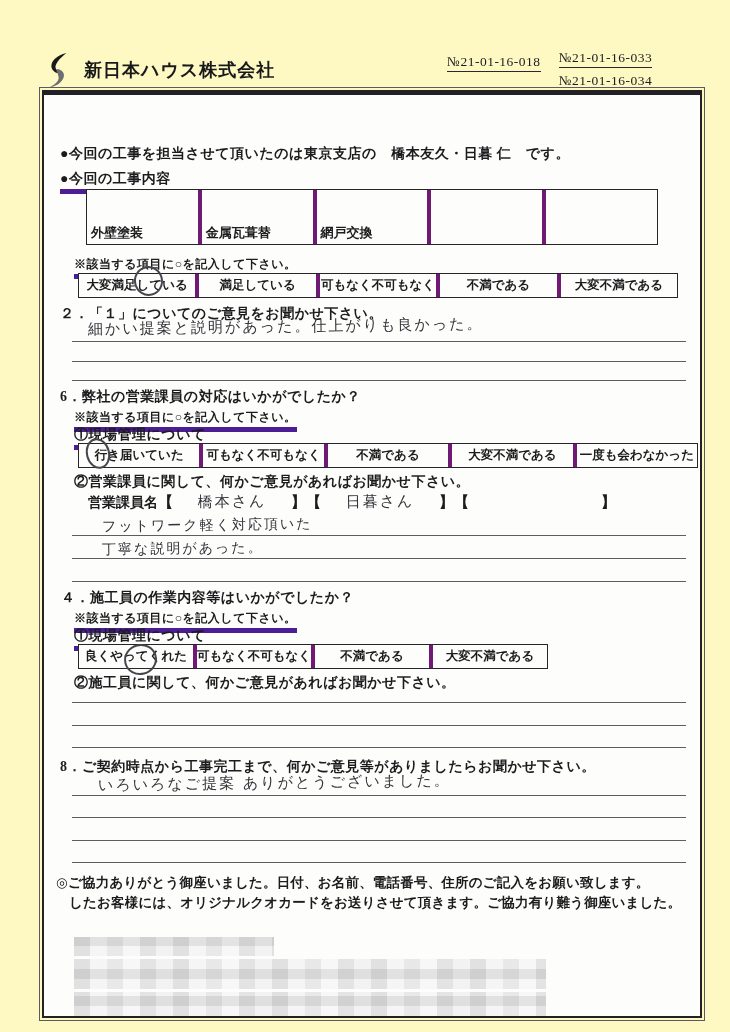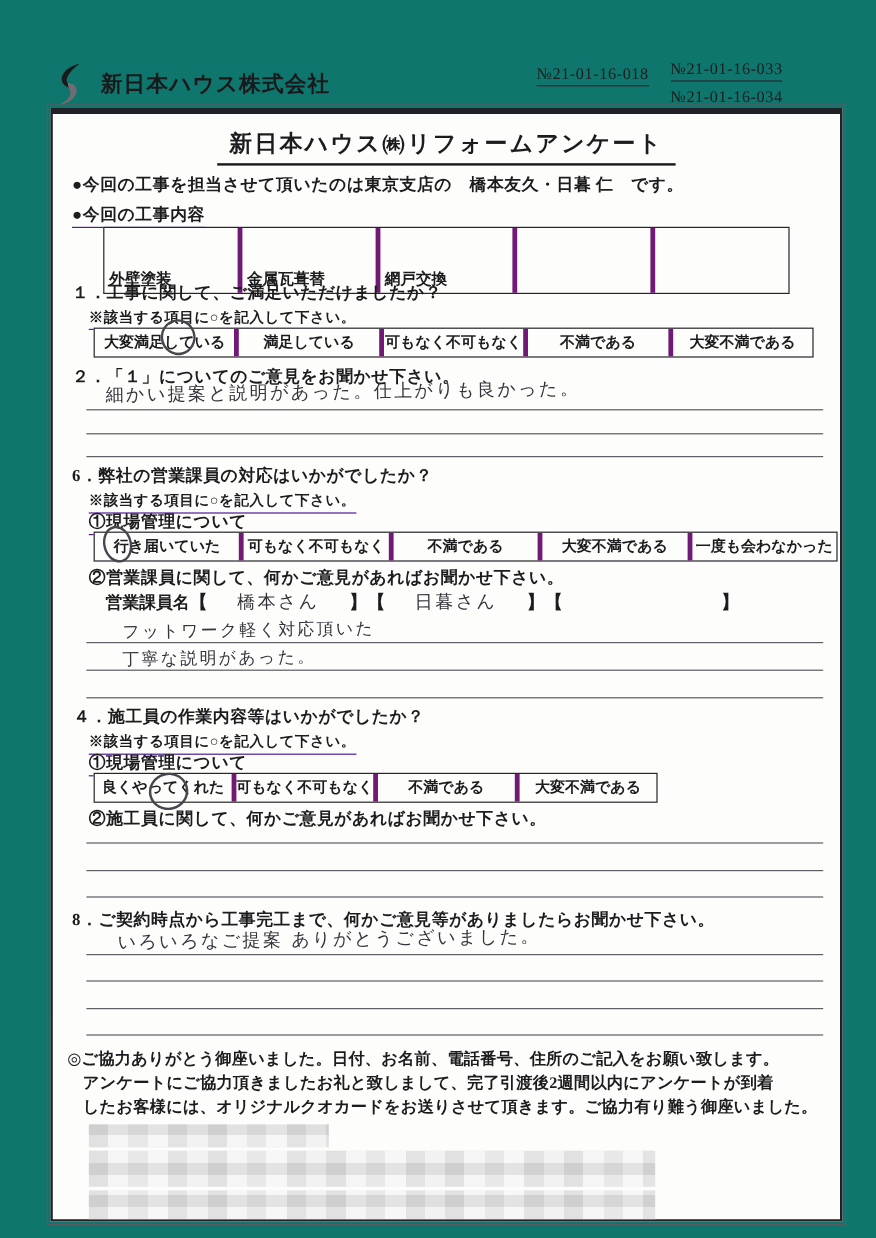--- a/index.html
+++ b/index.html
@@ -1,19 +1,19 @@
 <!DOCTYPE html>
 <html><head>
 <meta charset="utf-8">
 <style>
   * { margin:0; padding:0; box-sizing:border-box; }
   html,body { background:#ffffff; }
   .page {
     position:relative; width:730px; height:1032px;
-    background:#0f766e;
+    background:#fef9c3;
     font-family:"Liberation Serif","DejaVu Serif",serif;
     color:#1c1c1e; overflow:hidden;
   }
   
   .brand { position:absolute; left:42px; top:52px; display:flex; align-items:center; gap:6px; }
   .brand .logo { width:36px; height:36px; }
   .brand .cname {
     font-family:"Liberation Sans","DejaVu Sans",sans-serif;
     font-weight:bold; font-size:18px; letter-spacing:1px; color:#19191b;
   }
@@ -30,21 +30,21 @@
     outline:1px solid #5a5a60; outline-offset:2px;
   }
   .abs { position:absolute; }
   .title-wrap { top:12px; left:0; width:100%; text-align:center; }
   .ftitle {
     display:inline-block; font-size:19px; font-weight:bold; letter-spacing:2px;
     border-bottom:2px solid #19191b; padding:0 10px 3px 10px;
   }
   .b14 { font-size:14px; font-weight:bold; letter-spacing:0.5px; white-space:nowrap; }
   .note { font-size:12px; font-weight:bold; letter-spacing:0.5px; white-space:nowrap; }
-  .ul { border-bottom:1px solid #4c1d95; padding-bottom:1px; }
+  .ul { border-bottom:5px solid #4c1d95; padding-bottom:1px; }
   
   .tbl { display:flex; border:1.5px solid #26262a; background:#fdfdfb; }
   .tbl .cell {
     flex:1; display:flex; align-items:center; justify-content:center;
     border-left:4px solid #701a75; font-size:12.5px; font-weight:bold;
     white-space:nowrap; overflow:hidden; padding:0 2px;
   }
   .tbl .cell:first-child { border-left:none; }
   .worktbl .cell { align-items:flex-end; justify-content:flex-start; padding:0 4px 2px 4px; font-size:13px; }
   
@@ -97,37 +97,33 @@
   <div class="docnums">
     <span class="num n1">№21-01-16-018</span>
     <span class="numcol">
       <span class="num">№21-01-16-033</span>
       <span class="num">№21-01-16-034</span>
     </span>
   </div>
 
   <div class="box">
 
-    <div class="abs title-wrap">
-      <span class="ftitle">新日本ハウス㈱リフォームアンケート</span>
-    </div>
 
     <div class="abs b14" style="left:16px; top:50px;">●今回の工事を担当させて頂いたのは東京支店の　橋本友久・日暮 仁　です。</div>
 
     <div class="abs b14 ul" style="left:16px; top:75px;">●今回の工事内容</div>
 
     <div class="abs tbl worktbl" style="left:42px; top:94px; width:572px; height:56px;">
       <div class="cell">外壁塗装</div>
       <div class="cell">金属瓦葺替</div>
       <div class="cell">網戸交換</div>
       <div class="cell"></div>
       <div class="cell"></div>
     </div>
 
-    <div class="abs b14" style="left:16px; top:140px;">１．工事に関して、ご満足いただけましたか？</div>
     <div class="abs note ul" style="left:30px; top:161px;">※該当する項目に○を記入して下さい。</div>
     <div class="abs tbl" style="left:34px; top:178px; width:600px; height:25px;">
       <div class="cell">大変満足している</div>
       <div class="cell">満足している</div>
       <div class="cell">可もなく不可もなく</div>
       <div class="cell">不満である</div>
       <div class="cell">大変不満である</div>
     </div>
     <div class="circle" style="left:90px; top:171px; width:29px; height:30px;"></div>
 
@@ -186,21 +182,20 @@
 
     <div class="abs b14" style="left:16px; top:663px;">8．ご契約時点から工事完工まで、何かご意見等がありましたらお聞かせ下さい。</div>
     <div class="abs hand" style="left:54px; top:681px;">いろいろなご提案 ありがとうございました。</div>
     <div class="abs rule" style="top:700px;"></div>
     <div class="abs rule" style="top:722px;"></div>
     <div class="abs rule" style="top:745px;"></div>
     <div class="abs rule" style="top:767px;"></div>
 
     <div class="abs footer">
       <div>◎ご協力ありがとう御座いました。日付、お名前、電話番号、住所のご記入をお願い致します。</div>
-      <div class="fl2">アンケートにご協力頂きましたお礼と致しまして、完了引渡後2週間以内にアンケートが到着</div>
       <div class="fl2">したお客様には、オリジナルクオカードをお送りさせて頂きます。ご協力有り難う御座いました。</div>
     </div>
 
     <div class="mosaic" style="left:30px; top:842px; width:200px; height:19px;"></div>
     <div class="mosaic" style="left:30px; top:864px; width:472px; height:30px;"></div>
     <div class="mosaic" style="left:30px; top:897px; width:472px; height:24px;"></div>
 
   </div>
 </div>
 

